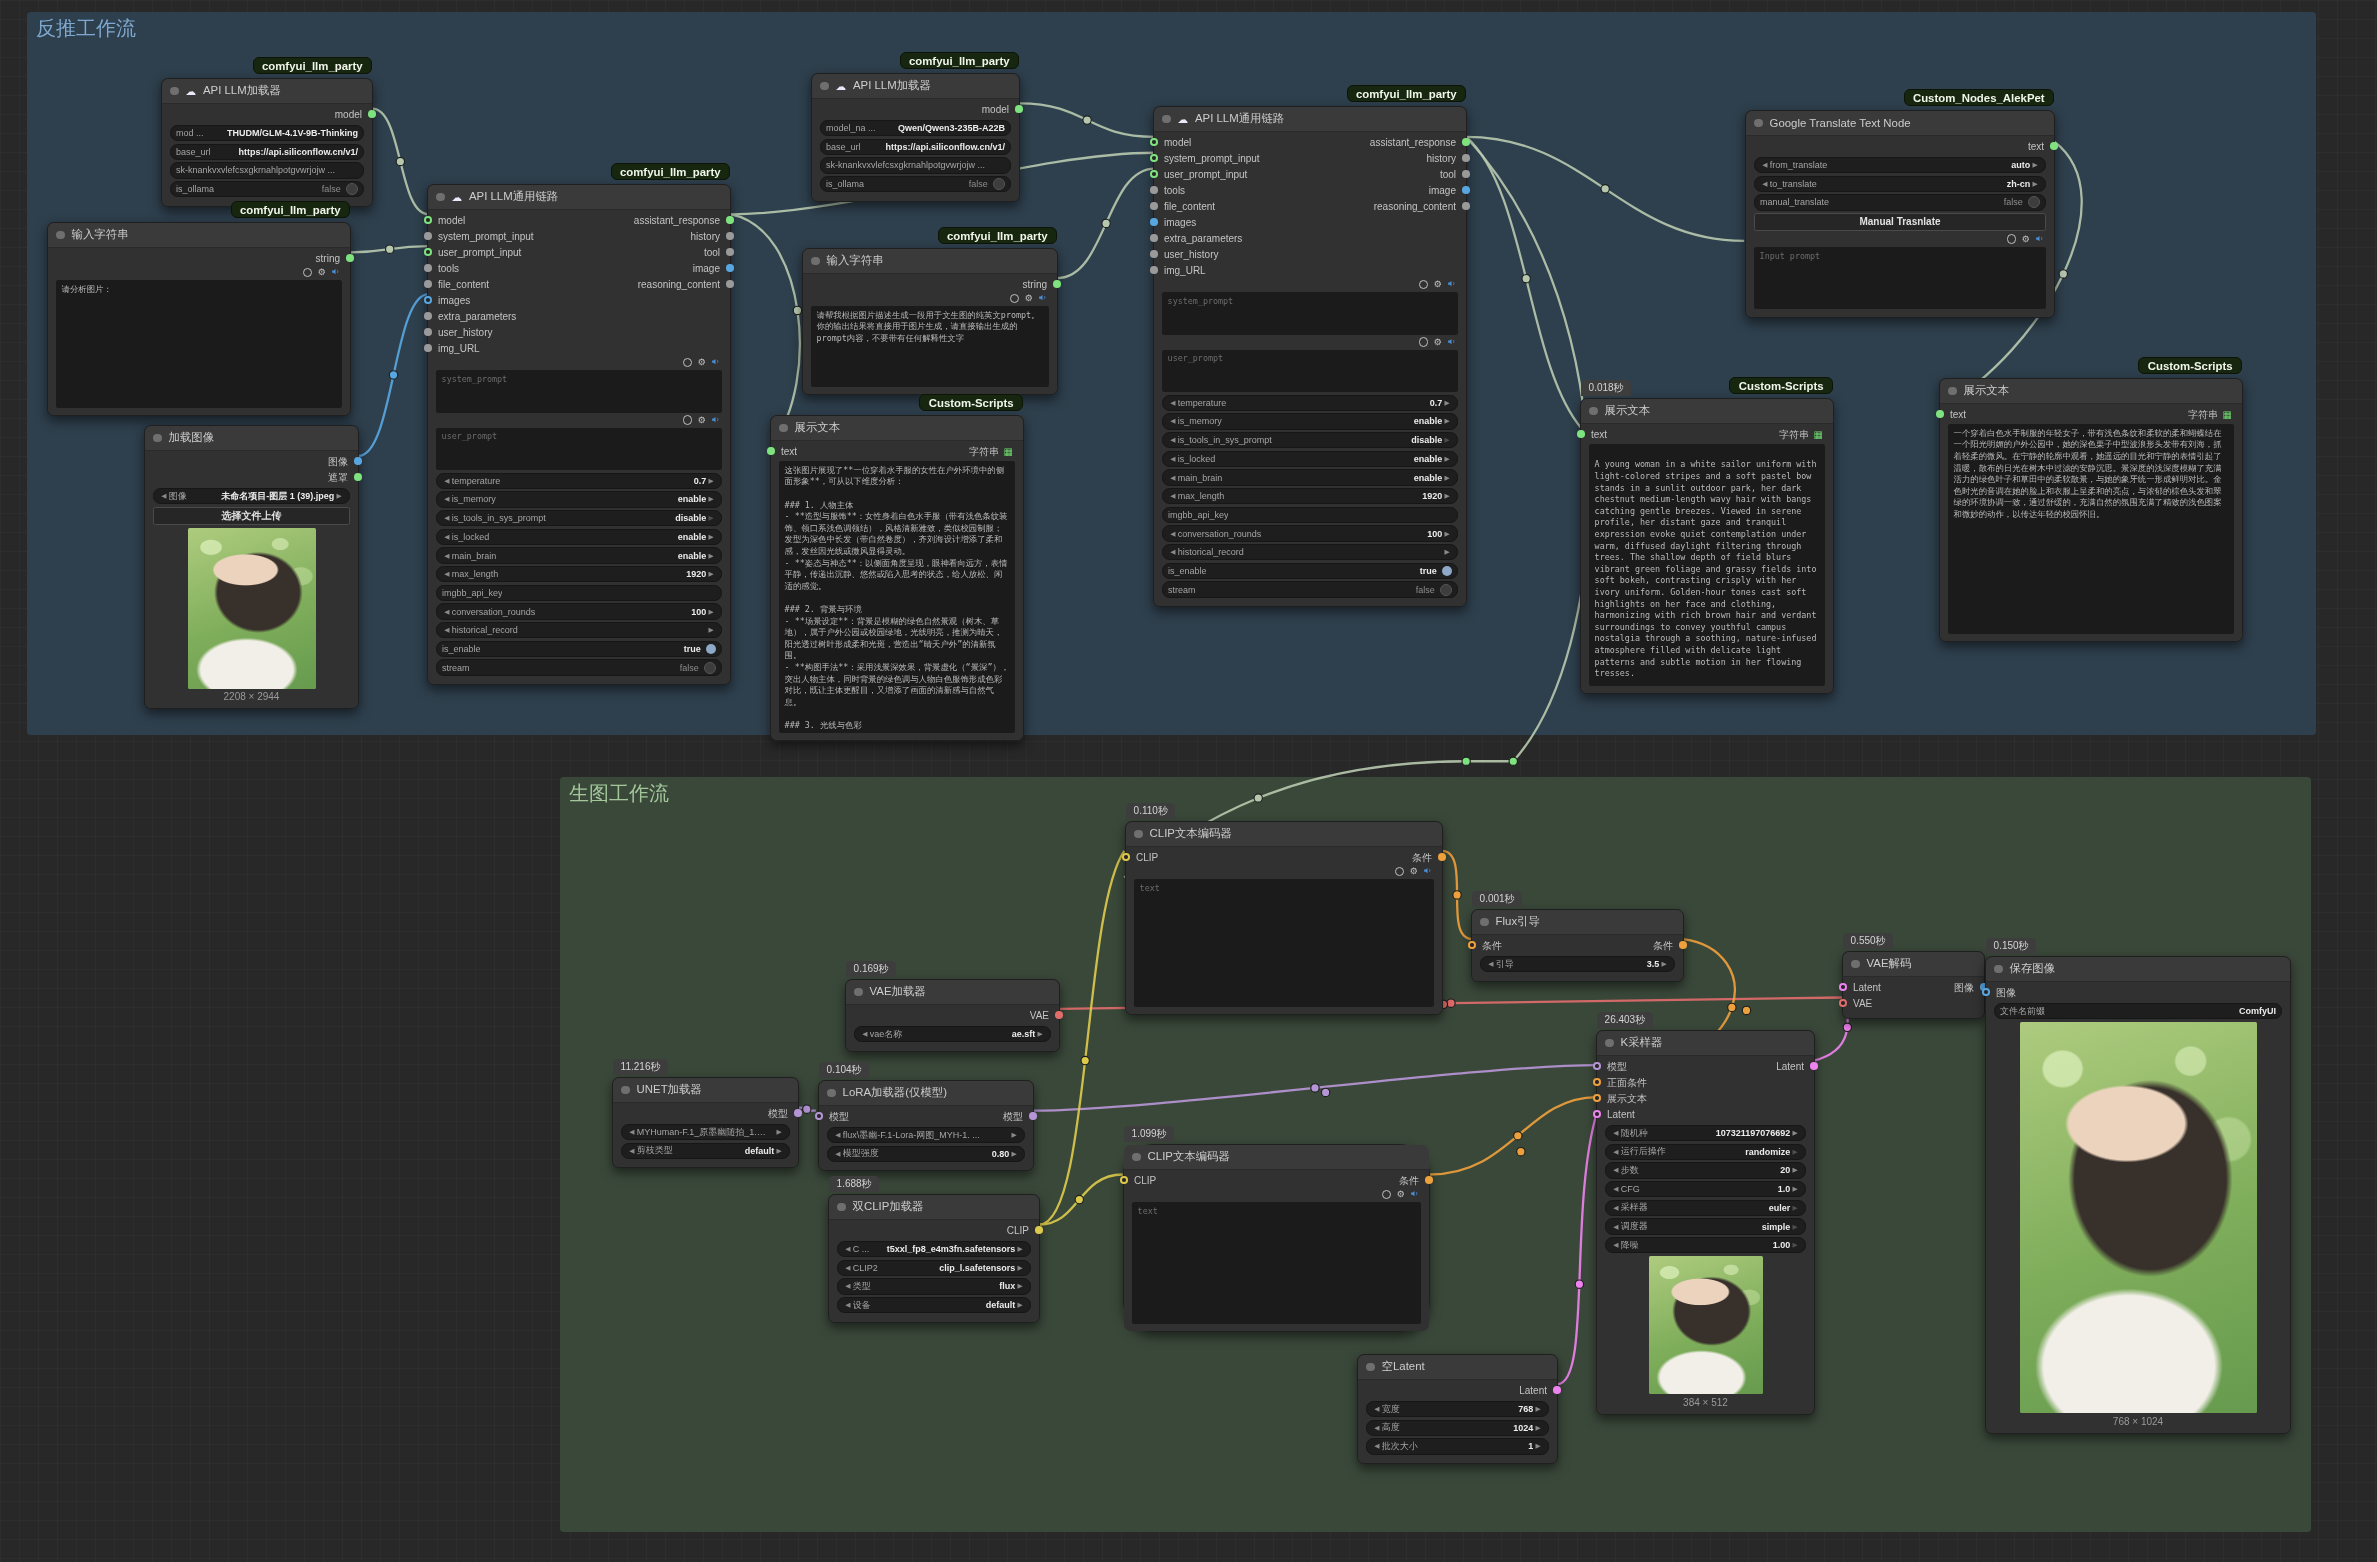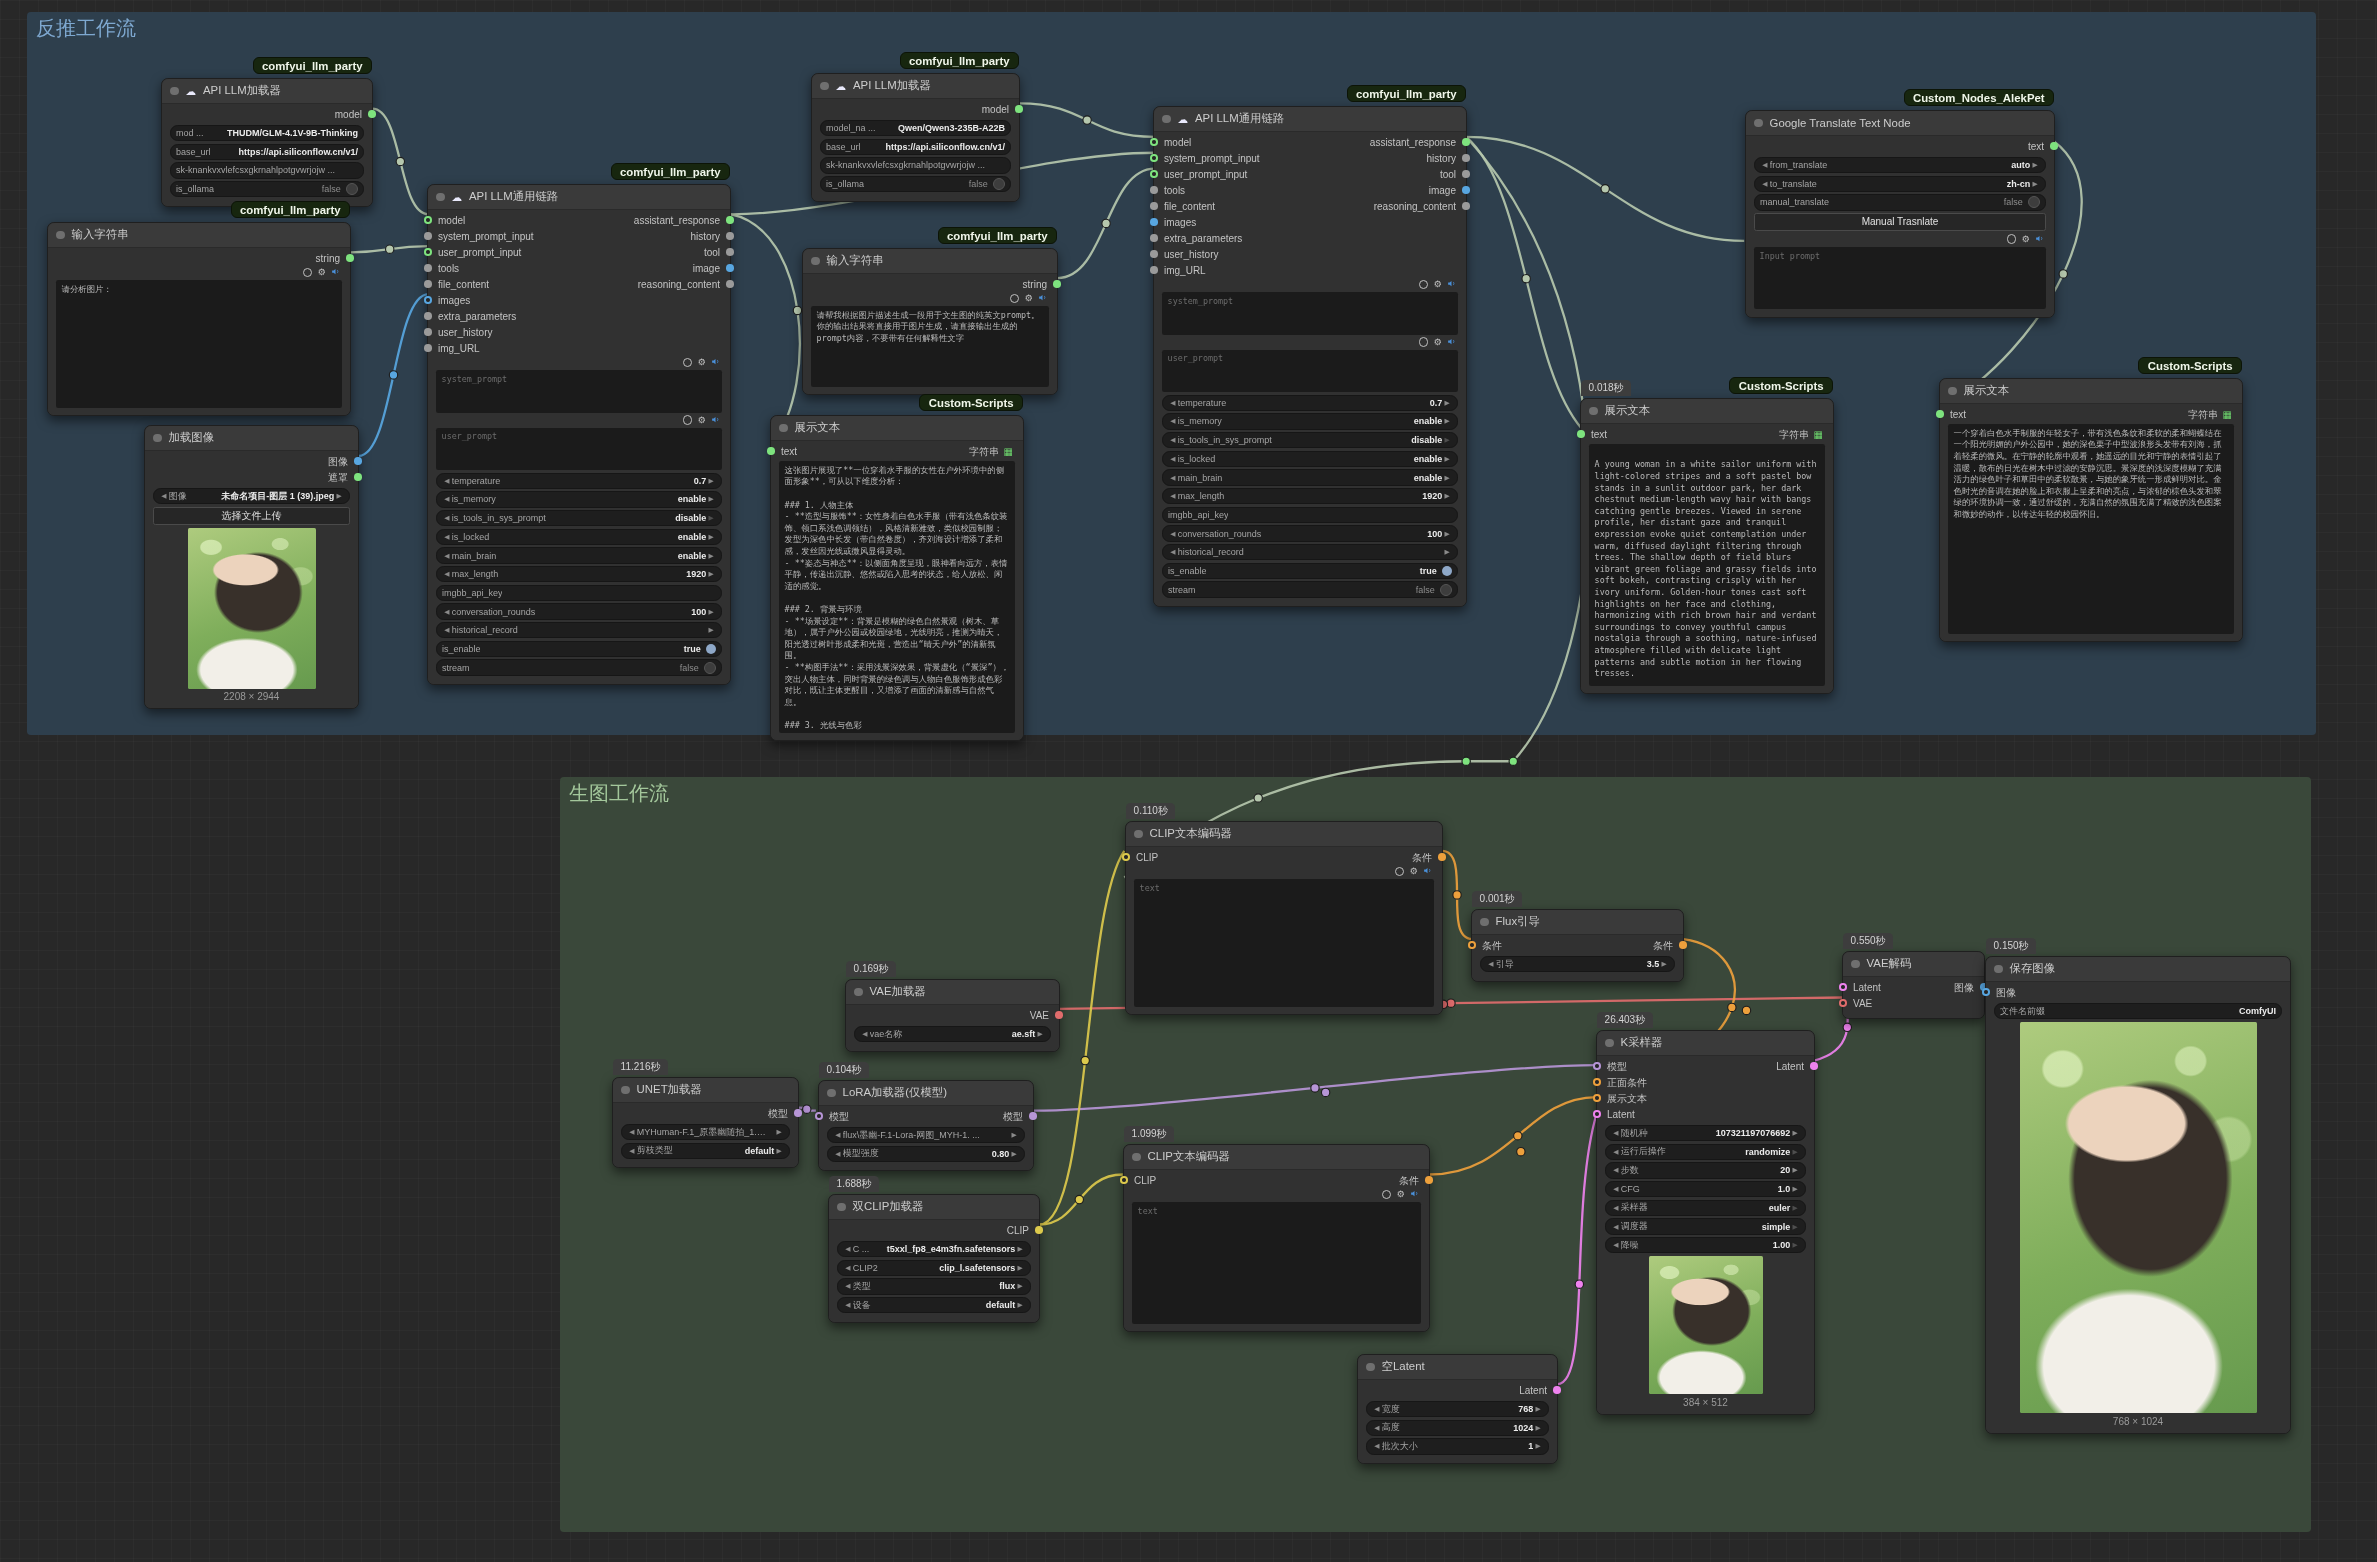--- a/index.html
+++ b/index.html
@@ -29,21 +29,21 @@
   .iolabel.r{margin-left:auto;}
   .w{height:14.4px;margin:2.3px 7.6px;background:#1e1e1e;border:0.8px solid #161616;border-radius:7.6px;
      display:flex;align-items:center;font-size:9px;padding:0 5.3px;color:#b5b5b5;overflow:hidden;white-space:nowrap;}
   .arr{color:#8a8a8a;font-size:6.8px;padding:0 2.3px;flex:none;}
   .arr.dim{color:#4e4e4e;}
   .wlabel{color:#a5a5a5;overflow:hidden;text-overflow:ellipsis;}
   .wval{margin-left:auto;color:#ececec;font-weight:700;padding-left:6px;}
   .tcirc{width:10px;height:10px;border-radius:50%;margin-left:5.3px;flex:none;}
   .tcirc.on{background:#8ea8c8;} .tcirc.off{background:#3d3d3d;border:0.8px solid #555;}
   .wbutton{height:16px;margin:2.3px 7.6px;background:#262626;border:0.8px solid #4a4a4a;border-radius:2.3px;
-     display:flex;align-items:center;justify-content:center;font-size:10px;font-weight:400;color:#e2e2e2;}
+     display:flex;align-items:center;justify-content:center;font-size:10px;font-weight:700;color:#e2e2e2;}
   .controls{display:flex;justify-content:flex-end;gap:5.3px;height:12px;padding:0 10px;align-items:center;color:#c0c0c0;}
   .cring{width:7.6px;height:7.6px;border:0.8px solid #c0c0c0;border-radius:50%;}
   .gear{font-size:9px;line-height:1;}
   .ta{position:relative;margin:1.5px 7.6px;background:#1b1b1b;border-radius:2.3px;padding:3.8px 6px;
       font-family:"DejaVu Sans Mono","Liberation Mono",monospace;font-size:8.4px;line-height:1.38;
       color:#b9b9b9;overflow:hidden;white-space:pre-wrap;word-break:break-word;}
   .ta.ph{color:#6c6c6c;}
   .strrow .grid{color:#6fdc6f;font-size:10px;margin-left:4.6px;}
   .imgwrap{display:flex;flex-direction:column;align-items:center;margin:3px 0 0 0;}
   .pv{border-radius:1.5px;background:
@@ -774,21 +774,21 @@
           <span class="arr">▶</span>
         </div>
         <div class="w">
           <span class="arr">◀</span>
           <span class="wlabel">设备</span>
           <span class="wval">default</span>
           <span class="arr">▶</span>
         </div>
       </div>
     </div>
-    <div class="node" style="left: 1123px; top: 1144px; width: 305px;">
+    <div class="node" style="left: 1123px; top: 1144px; width: 305px; border-radius: 31px;">
       <span class="time">1.099秒</span>
       <div class="nh">
         <span class="ndot"></span>
         <span>CLIP文本编码器</span>
       </div>
       <div class="nbody">
         <div class="row">
           <span class="pdot in ring" style="border-color: rgb(220, 201, 76);"></span>
           <span class="iolabel">CLIP</span>
           <span class="iolabel r">条件</span>

